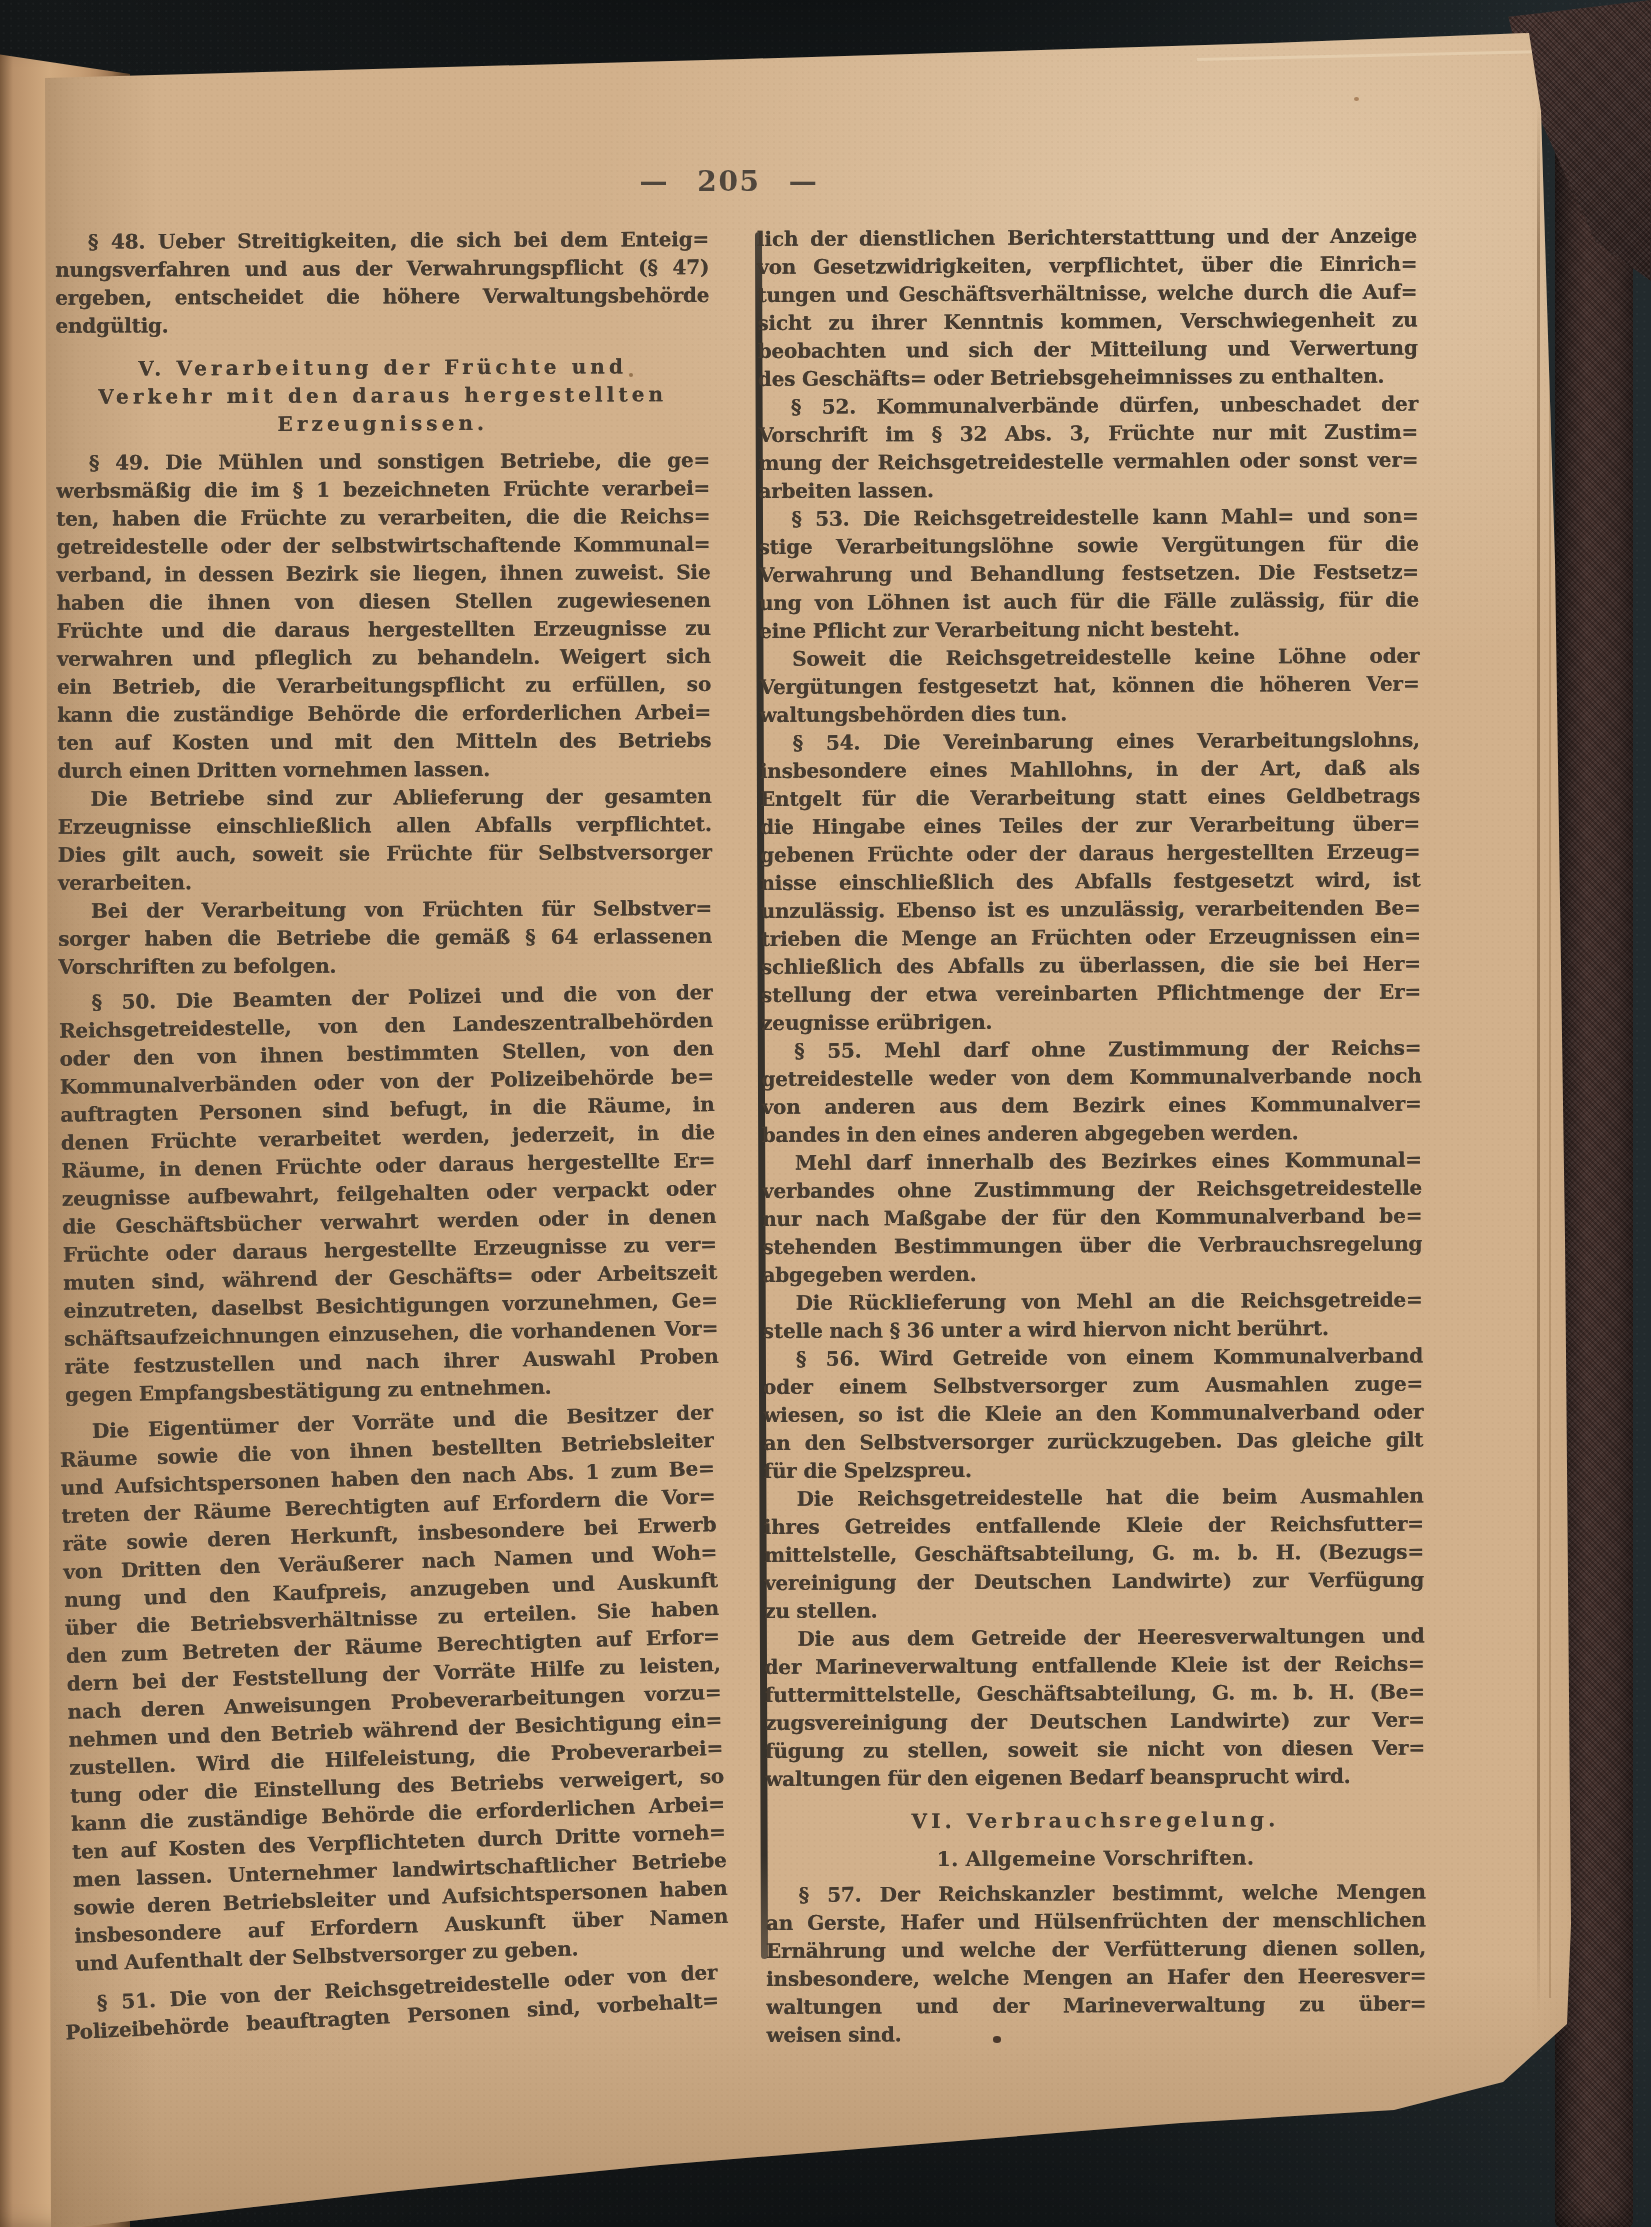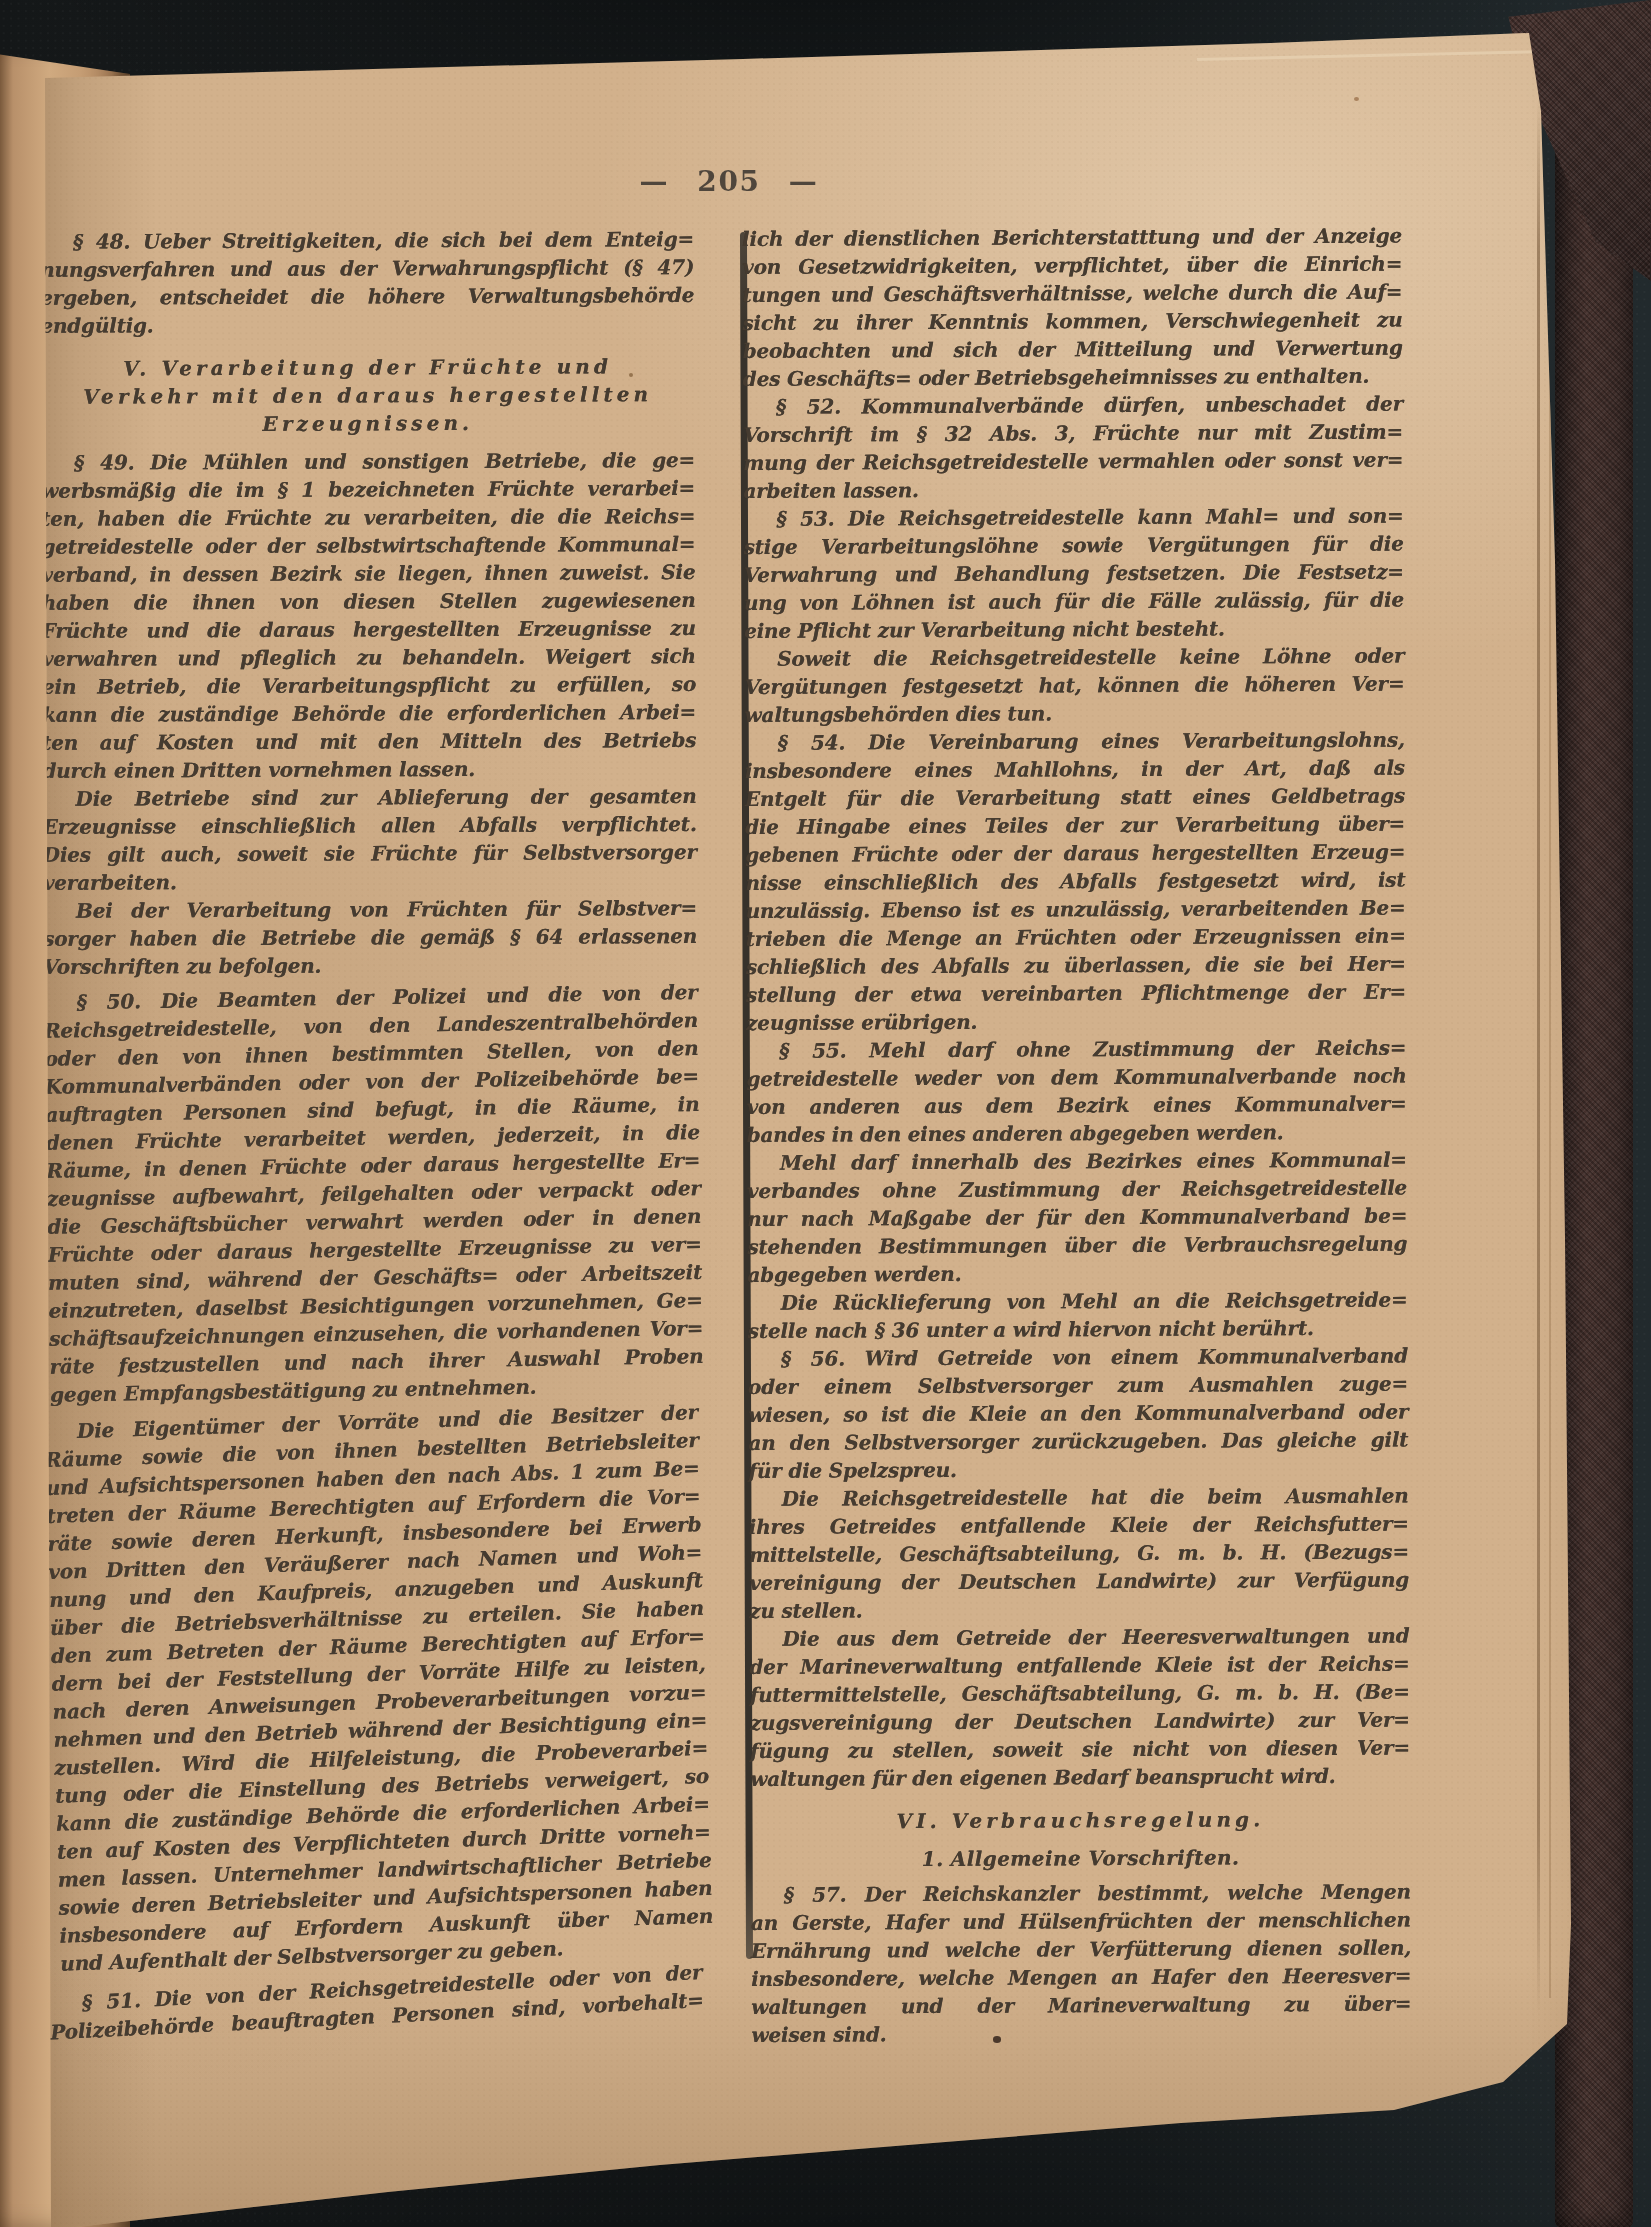--- a/index.html
+++ b/index.html
@@ -70,21 +70,21 @@
   .speck.s1{left:993px;top:2036px;width:8.3px;height:6.6px;background:#4a382b;}
   .speck.s2{left:629px;top:373px;width:4.1px;height:4.1px;background:rgba(100,65,30,0.55);}
   .speck.s3{left:1354px;top:97px;width:5px;height:4.1px;background:rgba(120,70,30,0.5);}
   
   .page-number-row{
     position:absolute;left:48px;top:149px;width:1362px;text-align:center;
     color:var(--page-number-ink);font-size:28px;font-weight:700;letter-spacing:1.7px;margin-top:16px;
   }
   .page-number-row .num{margin:0 28px;}
   
-  .text-wrap{position:absolute;left:40px;top:225px;width:1362px;color:var(--ink);font-style:italic;}
+  .text-wrap{position:absolute;left:55px;top:225px;width:1362px;color:var(--ink);}
   .cols{display:flex;align-items:flex-start;}
   .col{font-size:20px;line-height:28px;font-weight:700;letter-spacing:-0.2px;
        text-shadow:0 0 0.6px rgba(60,48,36,0.75);}
   .col-left{width:654px;transform:rotate(-0.25deg);transform-origin:top right;}
   .col-right{width:660px;margin-left:48px;transform:rotate(-0.3deg);transform-origin:top left;}
   .divider{
     position:absolute;left:703px;top:6.6px;width:7.4px;height:1727px;
     background:linear-gradient(180deg, rgba(55,50,43,0.85), var(--divider) 6%, var(--divider) 94%, rgba(55,50,43,0.7));
     border-radius:4.1px;transform:rotate(-0.2deg);
   }

